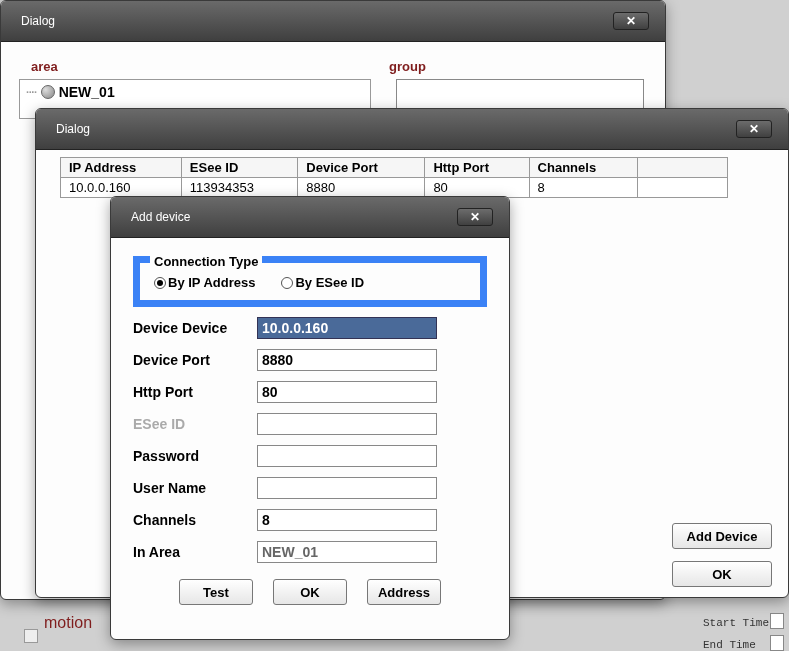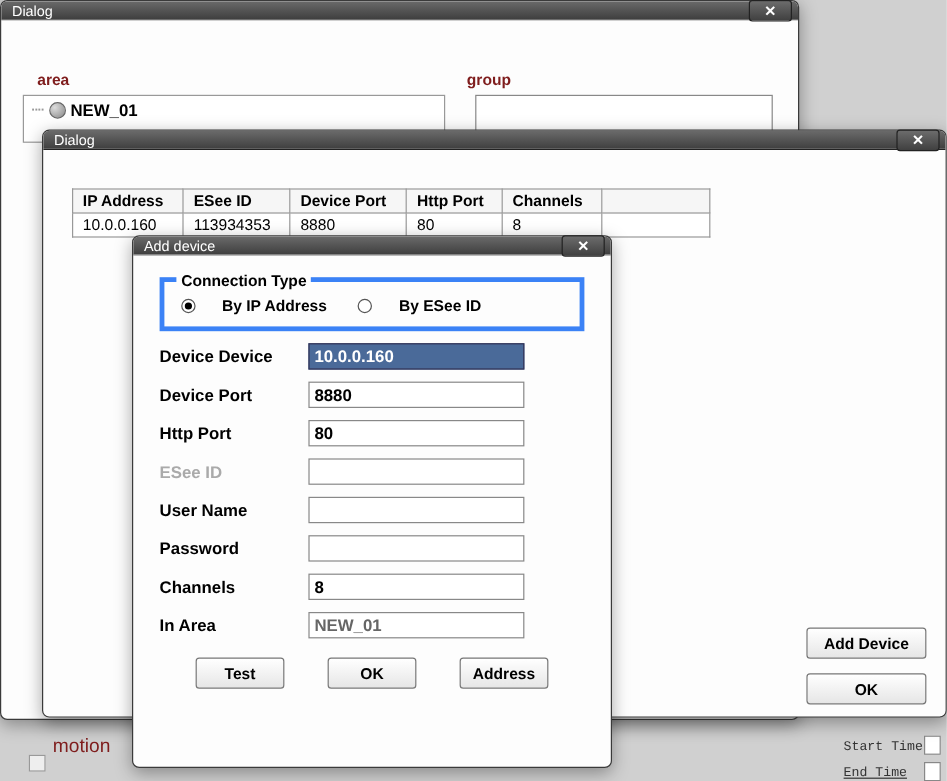--- a/index.html
+++ b/index.html
@@ -14,27 +14,27 @@
     color: #000;
   }
   .win {
     position: absolute;
     background: #fdfdfd;
     border: 1px solid #3a3a3a;
     border-radius: 6px;
     box-shadow: 0 4px 14px rgba(0,0,0,0.35);
   }
   .titlebar {
-    height: 16px;
+    height: 41px;
     background: linear-gradient(#6a6a6a,#3f3f3f);
     border-bottom: 1px solid #222;
     border-radius: 5px 5px 0 0;
     display: flex;
     align-items: center;
-    padding: 0 5px;
+    padding: 0 16px;
     color: #fff;
   }
   .titlebar .title {
     flex: 1;
     font-size: 12px;
     padding-left: 4px;
   }
   .close-btn {
     width: 36px;
     height: 18px;
@@ -106,34 +106,34 @@
     padding: 0 10px;
     font-size: 13px;
     cursor: pointer;
     display: inline-flex;
     align-items: center;
     justify-content: center;
     font-weight: bold;
   }
   
   .groupbox {
-    border: 4px solid #3b82f6;
+    border: 7px solid #3b82f6;
     position: relative;
     padding: 12px 14px 10px 14px;
   }
   .groupbox .legend {
     position: absolute;
     top: -9px; left: 10px;
     background: #fdfdfd;
     padding: 0 4px;
     font-weight: bold;
     font-size: 13px;
   }
   .radio-row { display: flex; gap: 26px; align-items: center; }
-  .radio-row label { display: flex; align-items: center; gap: 22px; font-weight: bold; cursor: pointer; }
+  .radio-row label { display: flex; align-items: center; gap: 2px; font-weight: bold; cursor: pointer; }
   .radio-dot {
     width: 12px; height: 12px; border: 1px solid #555; border-radius: 50%;
     display: inline-flex; align-items: center; justify-content: center; background:#fff;
   }
   .radio-dot.checked::after {
     content:""; width:6px; height:6px; background:#000; border-radius:50%;
   }
   .form-row {
     display: flex; align-items: center;
     margin-top: 10px;
@@ -150,37 +150,37 @@
     font-weight: bold;
     background: #fff;
   }
   .finput.sel {
     background: #4a6a99;
     color: #fff;
     border: 1px solid #335;
   }
   .finput.ro { color:#666; }
   .btn-row {
-    display: flex; gap: 36px; justify-content: center;
+    display: flex; gap: 20px; justify-content: center;
     margin-top: 16px;
   }
   
   .small-label { position:absolute; font-family: "Courier New", monospace; font-size:11px; color:#333; }
   .tiny-box { position:absolute; width:14px; height:16px; border:1px solid #888; background:#fff; }
   .motion-sq { position:absolute; width:14px; height:14px; border:1px solid #999; background:#eee; }
 </style>
 </head>
 <body>
 
 <div class="motion-sq" style="left:24px; top:629px;"></div>
 <span class="label-plain" style="left:44px; top:614px; font-size:16px;">motion</span>
 
 <span class="small-label" style="left:703px; top:617px;">Start Time</span>
 <div class="tiny-box" style="left:770px; top:613px;"></div>
-<span class="small-label" style="left:703px; top:639px;text-decoration:underline;">End   Time</span>
+<span class="small-label" style="left:703px; top:639px;">End   Time</span>
 <div class="tiny-box" style="left:770px; top:635px;"></div>
 
 <div class="win" style="left:0px; top:0px; width:666px; height:600px;">
   <div class="titlebar">
     <span class="title">Dialog</span>
     <div class="close-btn">✕</div>
   </div>
 
   <span class="label-plain" style="left:30px; top:58px; font-weight:bold;">area</span>
   <span class="label-plain" style="left:388px; top:58px; font-weight:bold;">group</span>
@@ -194,21 +194,21 @@
   </div>
   <div class="inner" style="left:395px; top:78px; width:248px; height:40px;"></div>
 </div>
 
 <div class="win" style="left:35px; top:108px; width:754px; height:490px;">
   <div class="titlebar">
     <span class="title">Dialog</span>
     <div class="close-btn">✕</div>
   </div>
 
-  <table class="list" style="left:24px; top:48px; width:532px;">
+  <table class="list" style="left:24px; top:48px; width:668px;">
     <tbody>
         <tr>
       <th>IP Address</th>
       <th>ESee ID</th>
       <th>Device Port</th>
       <th>Http Port</th>
       <th>Channels</th>
       <th style="width:90px;"></th>
     </tr>
     <tr>
@@ -262,26 +262,26 @@
     </div>
     <div class="form-row">
       <span class="flabel">Http Port</span>
       <input class="finput" value="80" style="">
     </div>
     <div class="form-row">
       <span class="flabel disabled">ESee ID</span>
       <input class="finput" disabled="" value="" style="">
     </div>
     <div class="form-row">
+      <span class="flabel">Password</span>
+      <input class="finput" type="password" value="" style="">
+    </div>
+    <div class="form-row">
       <span class="flabel">User Name</span>
       <input class="finput" value="" style="">
-    </div>
-    <div class="form-row">
-      <span class="flabel">Password</span>
-      <input class="finput" type="password" value="" style="">
     </div>
     <div class="form-row">
       <span class="flabel">Channels</span>
       <input class="finput" value="8" style="">
     </div>
     <div class="form-row">
       <span class="flabel">In Area</span>
       <input class="finput ro" readonly="" value="NEW_01" style="">
     </div>
 

